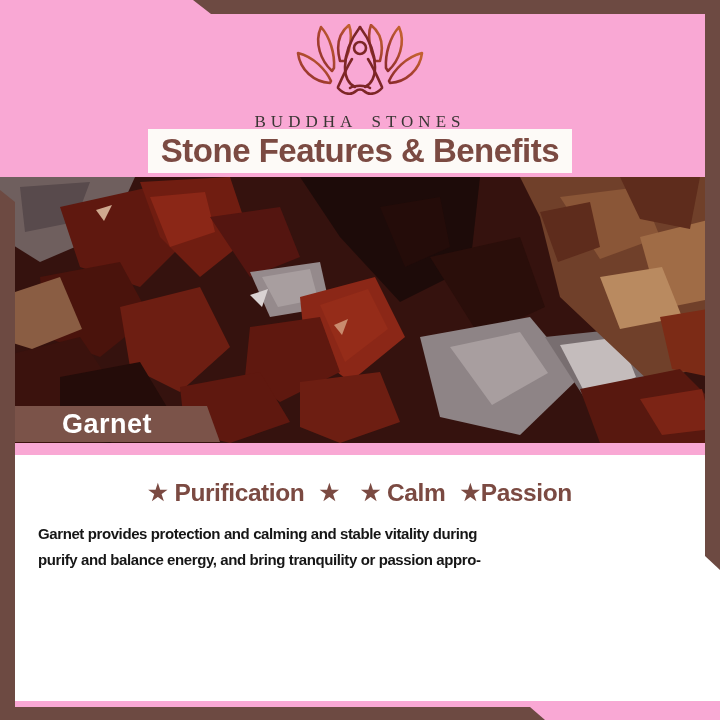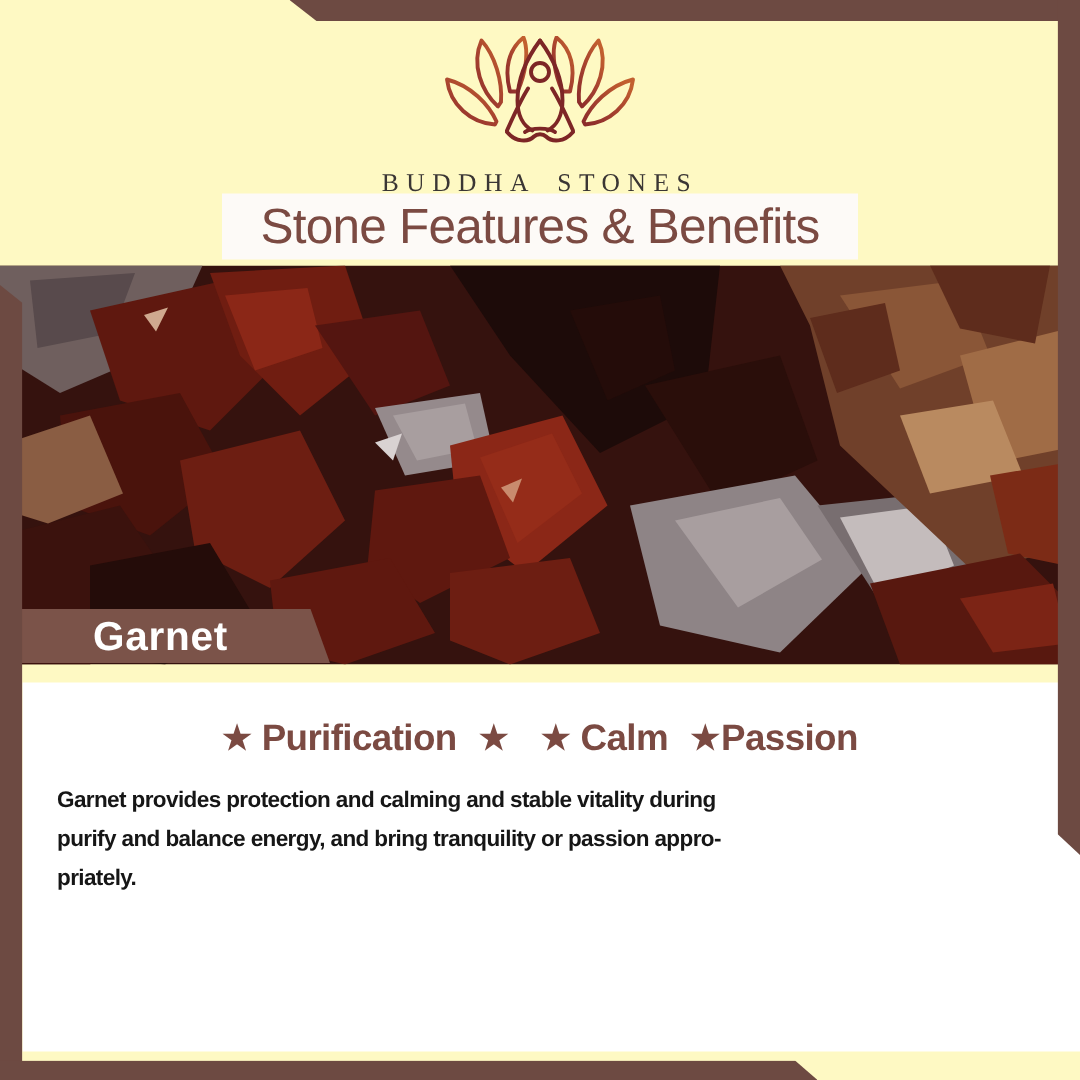--- a/index.html
+++ b/index.html
@@ -1,39 +1,39 @@
 <!DOCTYPE html>
 <html><head>
 <meta charset="utf-8">
 <style>
   html,body{margin:0;padding:0;}
   #page{
     position:relative;width:720px;height:720px;overflow:hidden;
-    background:#fef9c3;
+    background:#f9a8d4;
     font-family:"Liberation Sans", sans-serif;
   }
   
   .frame{position:absolute;background:#6d4a42;z-index:30;}
   #frame-top{left:193px;top:0;width:527px;height:14px;
     clip-path:polygon(0 0,100% 0,100% 100%,18px 100%);}
   #frame-right{left:705px;top:0;width:15px;height:570px;
     clip-path:polygon(0 0,100% 0,100% 100%,0 556px);}
   #frame-left{left:0;top:178px;width:15px;height:542px;
     clip-path:polygon(0 12px,100% 24px,100% 100%,0 100%);}
   #frame-bottom{left:0;top:707px;width:545px;height:13px;
     clip-path:polygon(0 0,530px 0,100% 100%,0 100%);}
   
   #logo{position:absolute;left:0;top:24px;width:720px;display:flex;
     flex-direction:column;align-items:center;z-index:5;}
   #brand-name{margin-top:6px;font-family:"Liberation Serif", serif;
     font-size:17px;letter-spacing:5px;word-spacing:6px;color:#3a3634;font-weight:500;}
   
   #headline-band{position:absolute;left:148px;top:129px;width:424px;height:44px;
     background:#fdfaf7;display:flex;align-items:center;justify-content:center;z-index:6;}
-  #page-title{font-size:33px;font-weight:400;color:#7b4a42;letter-spacing:-0.5px;
+  #page-title{font-size:33px;font-weight:700;color:#7b4a42;letter-spacing:-0.5px;
     white-space:nowrap;}
   
   #photo{position:absolute;left:0;top:177px;width:720px;height:266px;z-index:10;}
   
   #stone-name-bar{position:absolute;left:4px;top:406px;width:216px;height:36px;
     background:#7b5349;clip-path:polygon(0 0,203px 0,100% 100%,0 100%);
     display:flex;align-items:center;justify-content:center;z-index:20;}
   #stone-name-label{color:#ffffff;font-size:27px;font-weight:700;letter-spacing:0.5px;
     padding-right:10px;}
   
@@ -162,21 +162,20 @@
     </span>
     <span class="feature-item tight">
       <span class="star">★</span>
       <span>Passion</span>
     </span>
   </div>
 
   <div id="description-text">
     <div>Garnet provides protection and calming and stable vitality during</div>
     <div>purify and balance energy, and bring tranquility or passion appro-</div>
-    <div>priately.</div>
   </div>
 
   <div class="frame" id="frame-top"></div>
   <div class="frame" id="frame-right"></div>
   <div class="frame" id="frame-left"></div>
   <div class="frame" id="frame-bottom"></div>
 
 </div>
 
 </body></html>

